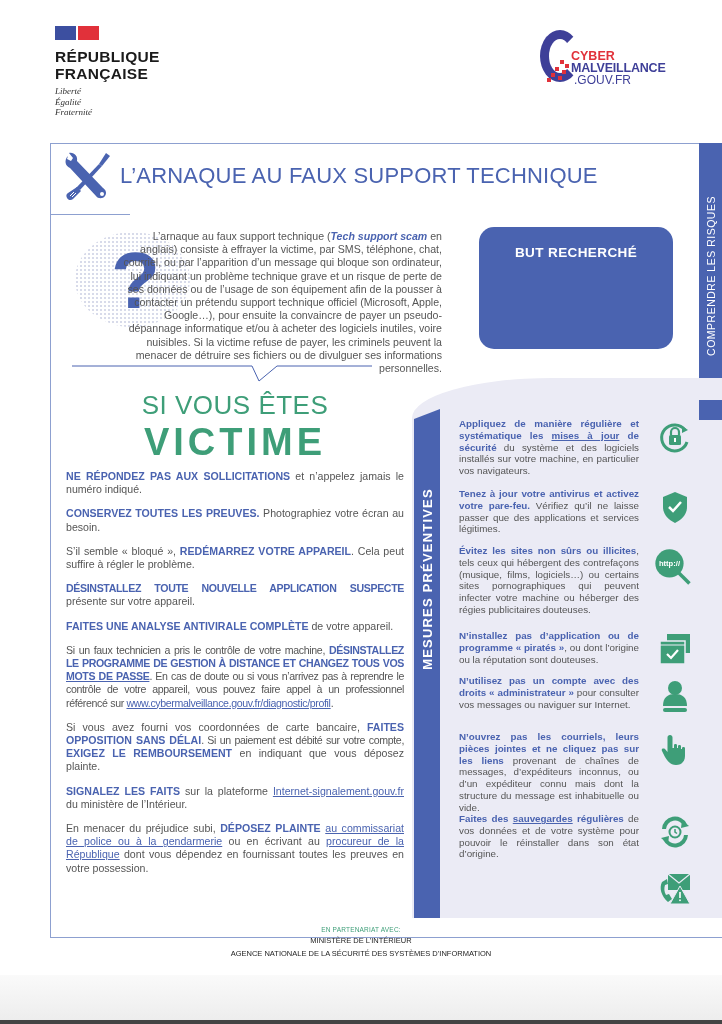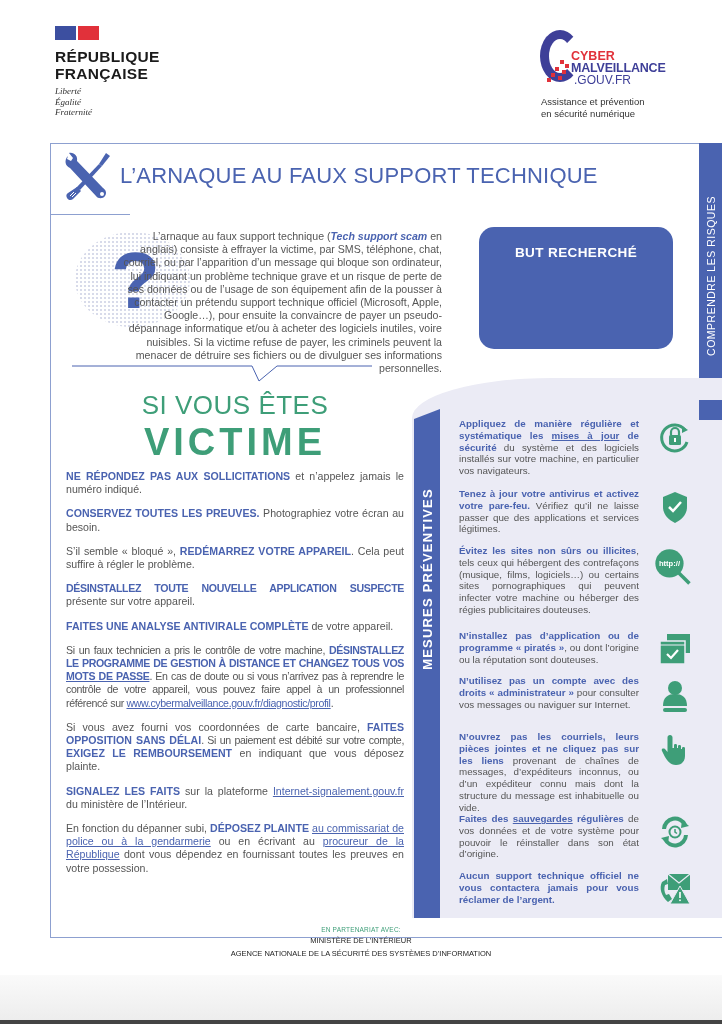--- a/index.html
+++ b/index.html
@@ -124,24 +124,20 @@
       <div class="pix" style="left:22px;top:30px"></div>
       <div class="pix" style="left:27px;top:34px"></div>
       <div class="pix" style="left:17px;top:37px"></div>
       <div class="pix" style="left:24px;top:40px"></div>
       <div class="pix" style="left:13px;top:43px"></div>
       <div class="pix" style="left:20px;top:46px"></div>
       <div class="pix" style="left:9px;top:48px"></div>
       <div class="t1">CYBER</div>
       <div class="t2">MALVEILLANCE</div>
       <div class="t3">.GOUV.FR</div>
-    </div>
-    <div class="tag">
-      <div>Assistance et prévention</div>
-      <div>en sécurité numérique</div>
     </div>
   </div>
 
   <div class="frame"></div>
   <div class="risk-tab">
     <span>COMPRENDRE LES RISQUES</span>
   </div>
 
   <div class="title-row">
     <svg class="tools" viewBox="0 0 50 52">
@@ -183,21 +179,21 @@
 
   <div class="victim">
     <p><b>NE RÉPONDEZ PAS AUX SOLLICITATIONS</b><span> et n’appelez jamais le numéro indiqué.</span></p>
     <p><b>CONSERVEZ TOUTES LES PREUVES.</b><span> Photographiez votre écran au besoin.</span></p>
     <p><span>S’il semble « bloqué », </span><b>REDÉMARREZ VOTRE APPAREIL</b><span>. Cela peut suffire à régler le problème.</span></p>
     <p><b class="tight">DÉSINSTALLEZ TOUTE NOUVELLE APPLICATION SUSPECTE</b><span> présente sur votre appareil.</span></p>
     <p><b>FAITES UNE ANALYSE ANTIVIRALE COMPLÈTE</b><span> de votre appareil.</span></p>
     <p class="tight"><span>Si un faux technicien a pris le contrôle de votre machine, </span><b>DÉSINSTALLEZ LE PROGRAMME DE GESTION À DISTANCE ET CHANGEZ TOUS VOS </b><a href="#"><b>MOTS DE PASSE</b></a><span>. En cas de doute ou si vous n’arrivez pas à reprendre le contrôle de votre appareil, vous pouvez faire appel à un professionnel référencé sur </span><a href="#">www.cybermalveillance.gouv.fr/diagnostic/profil</a><span>.</span></p>
     <p><span>Si vous avez fourni vos coordonnées  de carte bancaire, </span><b>FAITES OPPOSITION SANS DÉLAI</b><span class="tight">. Si un paiement est débité sur votre compte, </span><b>EXIGEZ LE REMBOURSEMENT</b><span> en indiquant que vous déposez plainte.</span></p>
     <p><b>SIGNALEZ LES FAITS</b><span> sur la plateforme </span><a href="#">Internet-signalement.gouv.fr</a><span> du ministère de l’Intérieur.</span></p>
-    <p><span>En fonction du dépanner subi, </span><b>DÉPOSEZ PLAINTE</b><span> </span><a href="#">au commissariat de police ou à la gendarmerie</a><span> ou en écrivant au </span><a href="#">procureur de la République</a><span> dont vous dépendez en fournissant toutes les preuves en votre possession.</span></p>
+    <p><span>En menacer du préjudice subi, </span><b>DÉPOSEZ PLAINTE</b><span> </span><a href="#">au commissariat de police ou à la gendarmerie</a><span> ou en écrivant au </span><a href="#">procureur de la République</a><span> dont vous dépendez en fournissant toutes les preuves en votre possession.</span></p>
   </div>
 
   <div class="prev"></div>
   <div class="prev-blue-right"></div>
   <div class="prev-tab">
     <span>MESURES PRÉVENTIVES</span>
   </div>
 
   <div class="tips">
 
@@ -261,21 +257,20 @@
         <path d="M6 14 A11 11 0 0 1 27 10" stroke="#3e9e78" stroke-width="4" fill="none"></path>
         <path d="M24 5 L31 11 L23 13 Z" fill="#3e9e78"></path>
         <path d="M28 20 A11 11 0 0 1 7 24" stroke="#3e9e78" stroke-width="4" fill="none"></path>
         <path d="M10 29 L3 23 L11 21 Z" fill="#3e9e78"></path>
         <circle cx="17" cy="17" r="5.5" stroke="#3e9e78" stroke-width="2" fill="none"></circle>
         <path d="M17 14 V17 L19 18.5" stroke="#3e9e78" stroke-width="1.5" fill="none"></path>
       </svg>
     </div>
 
     <div class="tip" style="top:452px">
-      <div class="txt"><b>Aucun support technique officiel ne vous contactera jamais pour vous réclamer de l’argent.</b><span></span></div>
       <svg class="ico" viewBox="0 0 34 34">
         <rect x="10" y="2" width="22" height="16" fill="#3e9e78"></rect>
         <path d="M10 2 L21 11 L32 2" stroke="#ebebf5" stroke-width="1.2" fill="none"></path>
         <path d="M4 10 C1 16 3 24 10 30 L14 27 L11 22 L8 23 C6 20 6 16 7 13 L10 12 L9 7 Z" fill="#3e9e78"></path>
         <path d="M22 14 L32 32 L12 32 Z" fill="#3e9e78" stroke="#ebebf5" stroke-width="1"></path>
         <rect x="21.2" y="20" width="1.6" height="6" fill="#fff"></rect>
         <rect x="21.2" y="27.5" width="1.6" height="1.6" fill="#fff"></rect>
       </svg>
     </div>
   </div>

